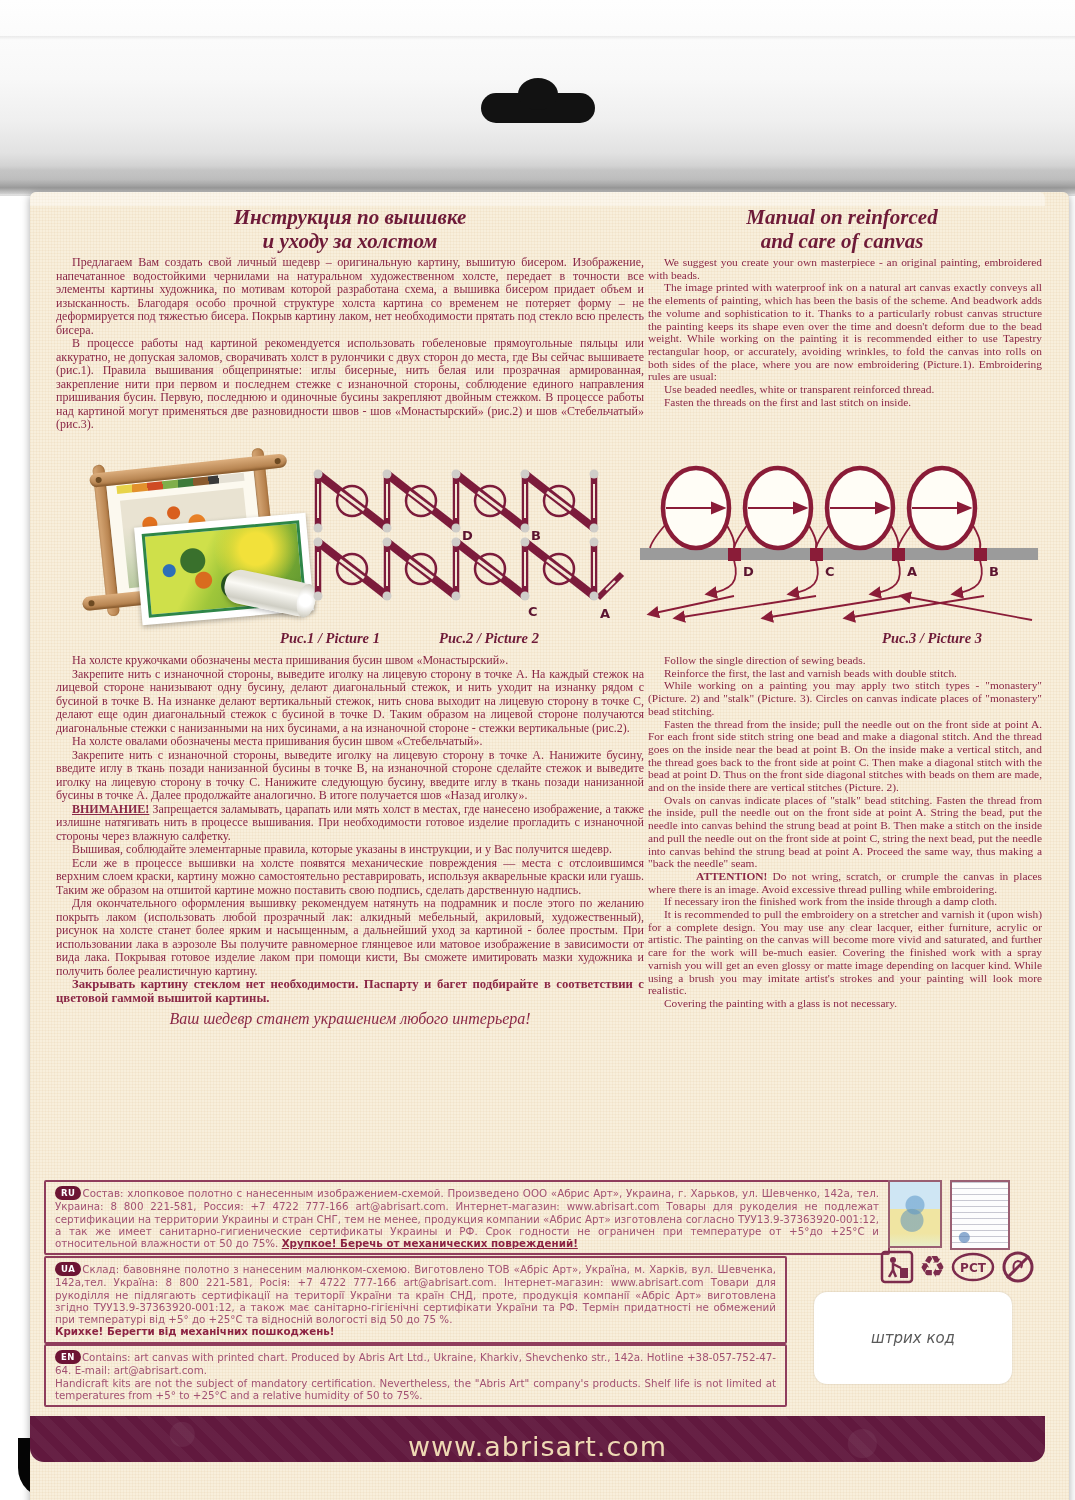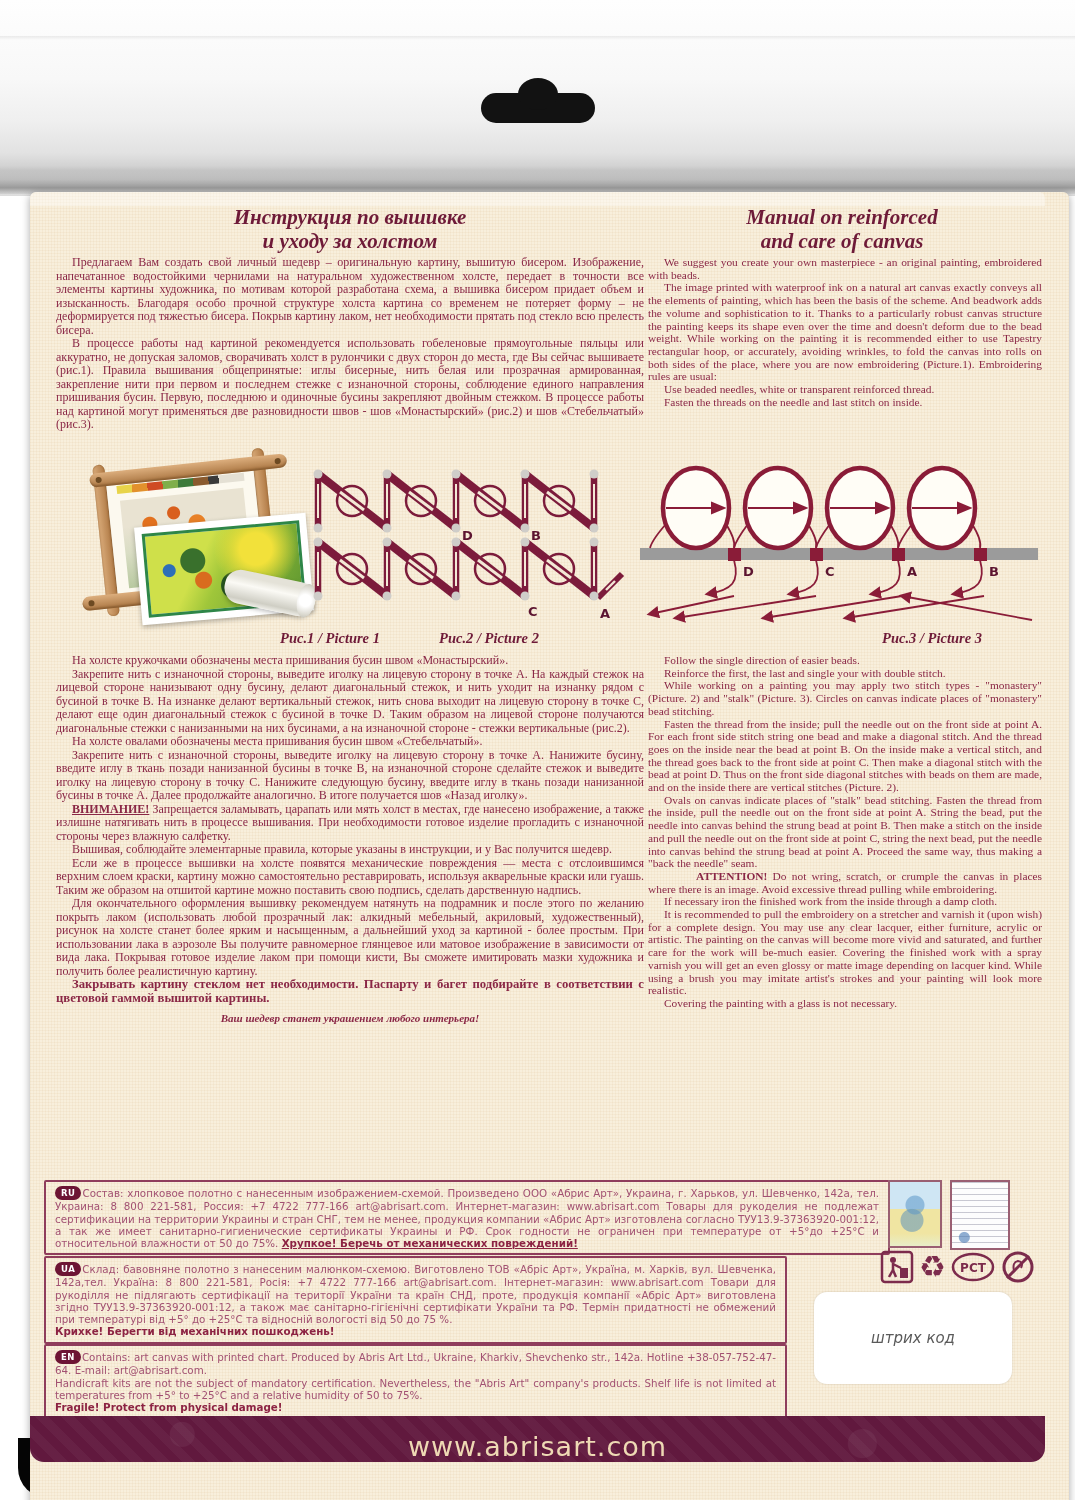--- a/index.html
+++ b/index.html
@@ -39,21 +39,21 @@
   .txt-r{font-size:11.4px;line-height:12.7px;}
   .text p{margin:0;text-indent:16px;}
   .intro-l{left:26px;top:64px;width:588px;}
   .intro-r{left:618px;top:64px;width:394px;}
   .body-l{left:26px;top:462px;width:588px;}
   .body-r{left:618px;top:462px;width:394px;}
   .mt{margin-top:14px;}
   .att-lead{font-weight:bold;text-decoration:underline;}
   .att-lead-en{font-weight:bold;margin-left:32px;}
   .closing{font-weight:bold;font-size:12.7px;}
-  .tagline{text-align:center;font-weight:bold;font-style:italic;text-indent:0 !important;margin-top:7px !important;font-size:11px;}
+  .tagline{text-align:center;font-weight:normal;font-style:italic;text-indent:0 !important;margin-top:7px !important;font-size:16px;}
 
   
   .fig{position:absolute;}
   .fig1{left:46px;top:266px;width:240px;height:170px;}
   .fig2{left:274px;top:274px;width:322px;height:158px;}
   .fig3{left:610px;top:272px;width:398px;height:162px;}
   .caption{position:absolute;top:438px;font-weight:bold;font-style:italic;font-size:14.5px;color:#6e1a38;text-align:center;}
   .cap1{left:150px;width:300px;}
   .cap2{left:334px;width:250px;}
   .cap3{left:652px;width:300px;text-align:right;}
@@ -162,21 +162,21 @@
     </div>
 
     <div class="text txt-l intro-l">
       <p>Предлагаем Вам создать свой личный шедевр – оригинальную картину, вышитую бисером. Изображение, напечатанное водостойкими чернилами на натуральном художественном холсте, передает в точности все элементы картины художника, по мотивам которой разработана схема, а вышивка бисером придает объем и изысканность. Благодаря особо прочной структуре холста картина со временем не потеряет форму – не деформируется под тяжестью бисера. Покрыв картину лаком, нет необходимости прятать под стекло всю прелесть бисера.</p>
       <p>В процессе работы над картиной рекомендуется использовать гобеленовые прямоугольные пяльцы или аккуратно, не допуская заломов, сворачивать холст в рулончики с двух сторон до места, где Вы сейчас вышиваете (рис.1). Правила вышивания общепринятые: иглы бисерные, нить белая или прозрачная армированная, закрепление нити при первом и последнем стежке с изнаночной стороны, соблюдение единого направления пришивания бусин. Первую, последнюю и одиночные бусины закрепляют двойным стежком. В процессе работы над картиной могут применяться две разновидности швов - шов «Монастырский» (рис.2) и шов «Стебельчатый» (рис.3).</p>
     </div>
     <div class="text txt-r intro-r">
       <p>We suggest you create your own masterpiece - an original painting, embroidered with beads.</p>
       <p>The image printed with waterproof ink on a natural art canvas exactly conveys all the elements of painting, which has been the basis of the scheme. And beadwork adds the volume and sophistication to it. Thanks to a particularly robust canvas structure the painting keeps its shape even over the time and doesn't deform due to the bead weight. While working on the painting it is recommended either to use Tapestry rectangular hoop, or accurately, avoiding wrinkles, to fold the canvas into rolls on both sides of the place, where you are now embroidering (Picture.1). Embroidering rules are usual:</p>
       <p>Use beaded needles, white or transparent reinforced thread.</p>
-      <p>Fasten the threads on the needle and last stitch on inside.</p>
+      <p>Fasten the threads on the first and last stitch on inside.</p>
     </div>
 
     <div class="fig fig1">
       <div class="f1-frame">
         <div class="vbar vl"></div>
         <div class="vbar vr"></div>
         <div class="f1-canvas">
           <div class="f1-chart"></div>
           <div class="f1-art"></div>
         </div>
@@ -356,42 +356,41 @@
       <p>На холсте овалами обозначены места пришивания бусин швом «Стебельчатый».</p>
       <p>Закрепите нить с изнаночной стороны, выведите иголку на лицевую сторону в точке А. Нанижите бусину, введите иглу в ткань позади нанизанной бусины в точке В, на изнаночной стороне сделайте стежок и выведите иголку на лицевую сторону в точку С. Нанижите следующую бусину, введите иглу в ткань позади нанизанной бусины в точке А. Далее продолжайте аналогично. В итоге получается шов «Назад иголку».</p>
       <p class="mt"><span class="att-lead">ВНИМАНИЕ!</span> <span>Запрещается заламывать, царапать или мять холст в местах, где нанесено изображение, а также излишне натягивать нить в процессе вышивания. При необходимости готовое изделие прогладить с изнаночной стороны через влажную салфетку.</span></p>
       <p>Вышивая, соблюдайте элементарные правила, которые указаны в инструкции, и у Вас получится шедевр.</p>
       <p>Если же в процессе вышивки на холсте появятся механические повреждения — места с отслоившимся верхним слоем краски, картину можно самостоятельно реставрировать, используя акварельные краски или гуашь. Таким же образом на отшитой картине можно поставить свою подпись, сделать дарственную надпись.</p>
       <p>Для окончательного оформления вышивку рекомендуем натянуть на подрамник и после этого по желанию покрыть лаком (использовать любой прозрачный лак: алкидный мебельный, акриловый, художественный), рисунок на холсте станет более ярким и насыщенным, а дальнейший уход за картиной - более простым. При использовании лака в аэрозоле Вы получите равномерное глянцевое или матовое изображение в зависимости от вида лака. Покрывая готовое изделие лаком при помощи кисти, Вы сможете имитировать мазки художника и получить более реалистичную картину.</p>
       <p class="closing">Закрывать картину стеклом нет необходимости. Паспарту и багет подбирайте в соответствии с цветовой гаммой вышитой картины.</p>
       <p class="tagline">Ваш шедевр станет украшением любого интерьера!</p>
     </div>
     <div class="text txt-r body-r">
-      <p>Follow the single direction of easier beads.</p>
-      <p>Reinforce the first, the last and single your with double stitch.</p>
+      <p>Follow the single direction of sewing beads.</p>
+      <p>Reinforce the first, the last and varnish beads with double stitch.</p>
       <p>While working on a painting you may apply two stitch types - "monastery" (Picture. 2) and "stalk" (Picture. 3). Circles on canvas indicate places of "monastery" bead stitching.</p>
       <p>Fasten the thread from the inside; pull the needle out on the front side at point A. For each front side stitch string one bead and make a diagonal stitch. And the thread goes on the inside near the bead at point B. On the inside make a vertical stitch, and the thread goes back to the front side at point C. Then make a diagonal stitch with the bead at point D. Thus on the front side diagonal stitches with beads on them are made, and on the inside there are vertical stitches (Picture. 2).</p>
       <p>Ovals on canvas indicate places of "stalk" bead stitching. Fasten the thread from the inside, pull the needle out on the front side at point A. String the bead, put the needle into canvas behind the strung bead at point B. Then make a stitch on the inside and pull the needle out on the front side at point C, string the next bead, put the needle into canvas behind the strung bead at point A. Proceed the same way, thus making a "back the needle" seam.</p>
       <p class="mt"><span class="att-lead-en">ATTENTION!</span> <span>Do not wring, scratch, or crumple the canvas in places where there is an image. Avoid excessive thread pulling while embroidering.</span></p>
       <p>If necessary iron the finished work from the inside through a damp cloth.</p>
       <p>It is recommended to pull the embroidery on a stretcher and varnish it (upon wish) for a complete design. You may use any clear lacquer, either furniture, acrylic or artistic. The painting on the canvas will become more vivid and saturated, and further care for the work will be-much easier. Covering the finished work with a spray varnish you will get an even glossy or matte image depending on lacquer kind. While using a brush you may imitate artist's strokes and your painting will look more realistic.</p>
       <p>Covering the painting with a glass is not necessary.</p>
     </div>
 
     <div class="box box-ru">
       <span class="badge">RU</span><span>Состав: хлопковое полотно с нанесенным изображением-схемой. Произведено ООО «Абрис Арт», Украина, г. Харьков, ул. Шевченко, 142а, тел. Украина: 8 800 221-581, Россия: +7 4722 777-166 art@abrisart.com. Интернет-магазин: www.abrisart.com  Товары для рукоделия не подлежат сертификации на территории Украины и стран СНГ, тем не менее, продукция компании «Абрис Арт» изготовлена согласно ТУУ13.9-37363920-001:12, а так же имеет санитарно-гигиенические сертификаты Украины и РФ. Срок годности не ограничен при температуре от +5°до +25°С и относительной влажности от 50 до 75%.</span> <span class="warn warn-u">Хрупкое! Беречь от механических повреждений!</span>
     </div>
     <div class="box box-ua">
       <span class="badge">UA</span><span>Склад: бавовняне полотно з нанесеним малюнком-схемою. Виготовлено ТОВ «Абріс Арт», Україна, м. Харків, вул. Шевченка, 142а,тел. Україна: 8 800 221-581, Росія: +7 4722 777-166 art@abrisart.com. Інтернет-магазин: www.abrisart.com Товари для рукоділля не підлягають сертифікації на території України та країн СНД, проте, продукція компанії «Абріс Арт» виготовлена згідно ТУУ13.9-37363920-001:12, а також має санітарно-гігієнічні сертифікати України та РФ. Термін придатності не обмежений при температурі від +5° до +25°С та відносній вологості від 50 до 75 %.</span>
       <div class="warn">Крихке! Берегти від механічних пошкоджень!</div>
     </div>
     <div class="box box-en">
       <span class="badge">EN</span><span>Contains: art canvas with printed chart. Produced by Abris Art Ltd., Ukraine, Kharkiv, Shevchenko str., 142a. Hotline +38-057-752-47-64. E-mail: art@abrisart.com.</span>
       <div>Handicraft kits are not the subject of mandatory certification. Nevertheless, the "Abris Art" company's products. Shelf life is not limited at temperatures from +5° to +25°C and a relative humidity of 50 to 75%.</div>
-      <div class="warn">Fragile! Protect from physical damage!</div>
     </div>
 
     <div class="cert cert1"></div>
     <div class="cert cert2"></div>
 
     <div class="icons-row">
       <svg width="34" height="34" viewBox="0 0 34 34">
         <rect x="2" y="2" width="30" height="30" rx="3" fill="none" stroke="#7c2b4c" stroke-width="2.5"></rect>
         <circle cx="13" cy="10" r="3" fill="#7c2b4c"></circle>
         <g stroke="#7c2b4c" stroke-width="2.5" fill="none">

